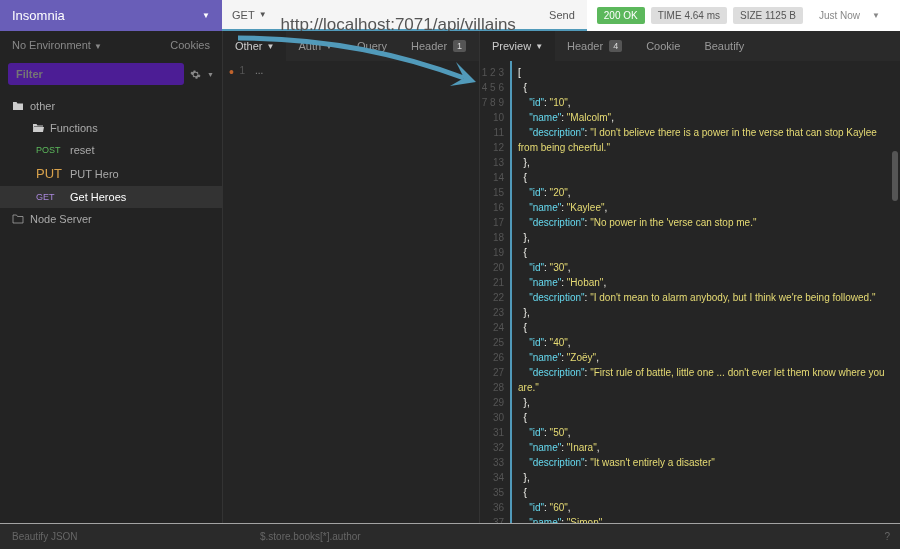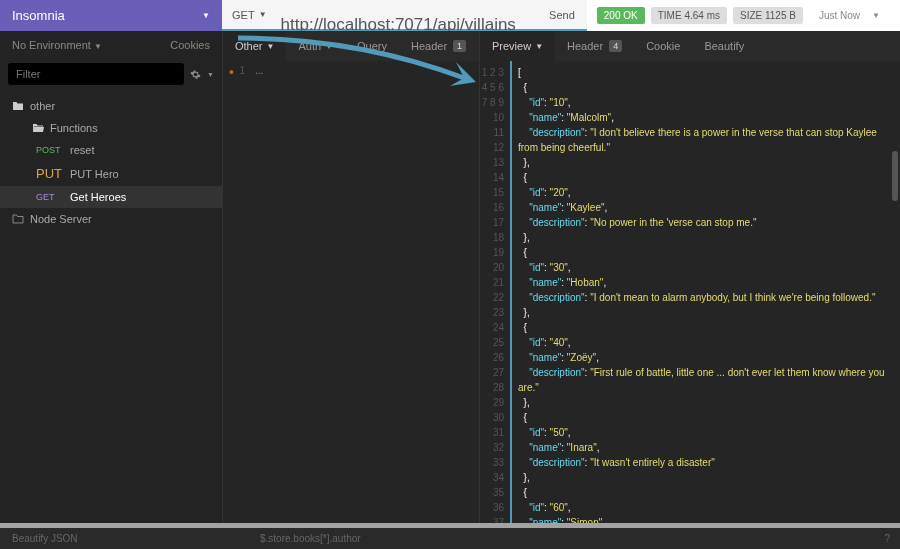--- a/index.html
+++ b/index.html
@@ -13,21 +13,21 @@
 .send { padding:0 12px; color:#555; font-size:11px; }
 .status { display:flex; align-items:center; gap:6px; padding:0 10px; background:#fff; }
 .badge { padding:3px 7px; border-radius:2px; font-size:10px; font-weight:500; }
 .badge-ok { background:#5cb85c; color:#fff; }
 .badge-grey { background:#ddd; color:#555; }
 .justnow { margin-left:auto; font-size:10px; color:#888; display:flex; align-items:center; gap:12px; padding:0 10px; }
 .main { flex:1; display:flex; overflow:hidden; }
 .sidebar { width:222px; background:#232323; display:flex; flex-direction:column; }
 .envrow { display:flex; align-items:center; justify-content:space-between; padding:8px 12px; font-size:11px; color:#888; }
 .filterrow { display:flex; align-items:center; padding:4px 8px; gap:6px; }
-.filter { flex:1; background:#000000; border:none; color:#888; padding:5px 8px; font-size:11px; border-radius:3px; }
+.filter { flex:1; background:#4c1d95; border:none; color:#888; padding:5px 8px; font-size:11px; border-radius:3px;font-weight:bold; }
 .tree { flex:1; overflow:auto; padding-top:6px; }
 .tree-item { display:flex; align-items:center; padding:5px 12px; font-size:11px; color:#aaa; gap:6px; }
 .tree-item.nested { padding-left:32px; }
 .tree-item.nested2 { padding-left:36px; }
 .tree-item.sel { background:#333; color:#fff; }
 .folder-icon { width:12px; height:10px; fill:#ccc; }
 .m-post { color:#5cb85c; font-size:9px; width:28px; }
 .m-put  { color:#d9a24b; font-size:13px; width:28px; }
 .m-get  { color:#aa88dd; font-size:9px; width:28px; }
 .center { flex:1; display:flex; flex-direction:column; background:#252525; border-left:1px solid #333; border-right:1px solid #333; }
@@ -39,21 +39,21 @@
 .gutter { width:28px; text-align:right; padding:4px 6px 0 0; color:#555; }
 .editor-body { flex:1; padding:4px 0 0 4px; }
 .editor .dot { color:#c0632c; position:absolute; left:6px; top:6px; font-size:14px; line-height:10px; }
 .right { width:420px; display:flex; flex-direction:column; background:#252525; position:relative; }
 .resp { flex:1; display:flex; font-family:Menlo,Consolas,monospace; font-size:10px; overflow:hidden; }
 .resp-gutter { width:32px; text-align:right; padding:4px 6px 0 0; color:#555; line-height:15px; background:#252525; border-right:2px solid #519aba; }
 .resp-body { flex:1; padding:4px 4px 0 6px; line-height:15px; white-space:pre-wrap; color:#ccc; overflow:hidden; }
 .k { color:#66d9ef; }
 .s { color:#e6db74; }
 .p { color:#f8f8f2; }
-.footer { height:26px; background:#2a2a2a; display:flex; align-items:center; font-size:10px; color:#666; border-top:5px solid #a3a3a3; }
+.footer { height:26px; background:#2a2a2a; display:flex; align-items:center; font-size:10px; color:#666; border-top:1px solid #a3a3a3; }
 .footer .l { width:248px; padding-left:12px; }
 .footer .r { flex:1; padding-left:12px; font-family:Menlo,monospace; display:flex; justify-content:space-between; padding-right:10px; }
 .caret { font-size:8px; }
 .gear { width:11px; height:11px; fill:#888; }
 .arrow { position:absolute; left:228px; top:32px; pointer-events:none; z-index:10; }
 .scrollbar { position:absolute; right:2px; top:120px; width:6px; height:50px; background:#555; border-radius:3px; }
 </style>
 </head>
 <body>
 

